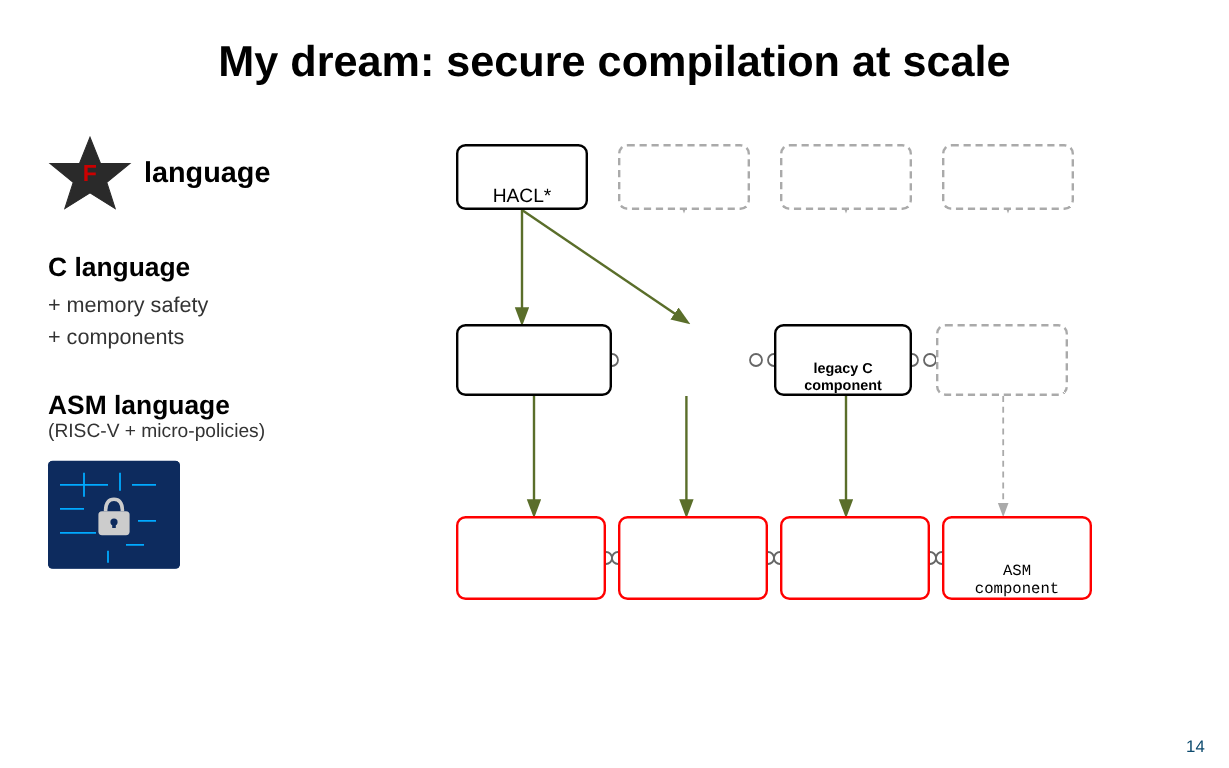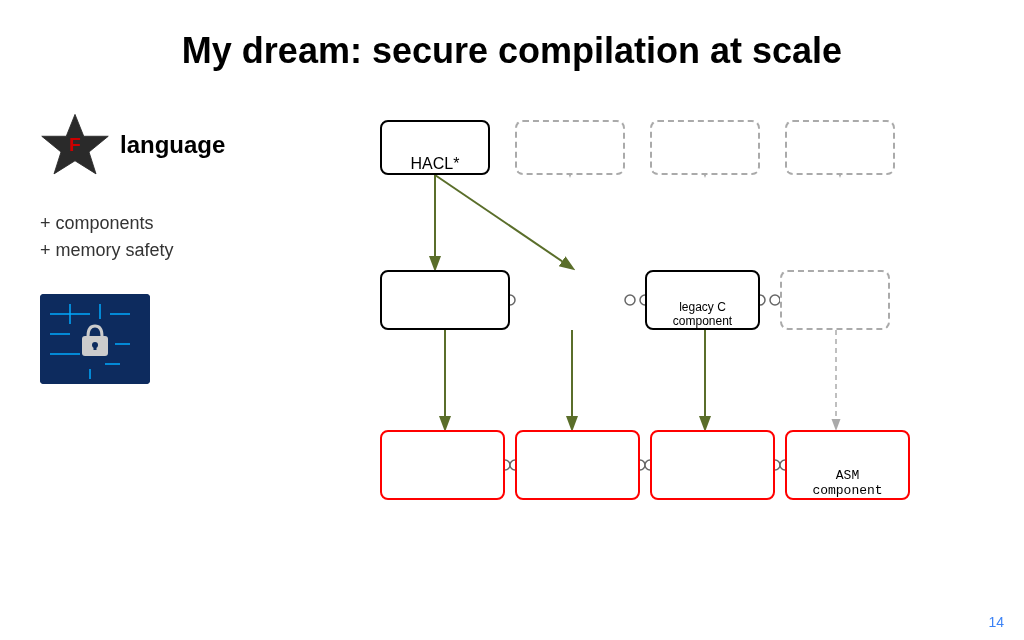--- a/index.html
+++ b/index.html
@@ -157,20 +157,21 @@
     .mem-safe-box {
       left: 155px; top: 170px;
       width: 115px; height: 60px;
       font-size: 12px;
     }
 
     .legacy-c-box {
       left: 285px; top: 170px;
       width: 115px; height: 60px;
       font-size: 12px;
+      font-weight: bold;
     }
 
     .mid-right-dashed {
       left: 420px; top: 170px;
       width: 110px; height: 60px;
     }
 
     
     .bot-1 {
       left: 20px; top: 330px;
@@ -191,21 +192,21 @@
       left: 425px; top: 330px;
       width: 125px; height: 70px;
       font-size: 13px;
     }
 
     .page-num {
       position: absolute;
       bottom: 10px;
       right: 20px;
       font-size: 14px;
-      color: #3b82f6;
+      color: #0c4a6e;
     }
 
     svg.arrows {
       position: absolute;
       top: 0; left: 0;
       width: 100%;
       height: 100%;
       pointer-events: none;
     }
   </style>
@@ -222,24 +223,29 @@
       <svg class="star-icon" viewBox="0 0 80 80">
 
         <polygon points="40,5 50,30 78,30 56,48 64,73 40,58 16,73 24,48 2,30 30,30" fill="#2a2a2a" stroke="#2a2a2a" stroke-width="1"></polygon>
 
         <text x="33" y="47" font-size="22" font-weight="bold" fill="#cc0000" font-family="Arial">F</text>
       </svg>
       <span class="language-label">language</span>
     </div>
 
     <div class="c-language-block">
+      <div class="c-language-title">C language</div>
+      <div class="c-language-sub">+ memory safety</div>
       <div class="c-language-sub">+ components</div>
-      <div class="c-language-sub">+ memory safety</div>
-    </div>
-
+    </div>
+
+    <div class="asm-language-block">
+      <div class="asm-language-title">ASM language</div>
+      <div class="asm-language-sub">(RISC-V + micro-policies)</div>
+    </div>
 
     <div class="chip-image">
       <svg viewBox="0 0 110 90" width="110" height="90">
         <rect width="110" height="90" fill="#0d2b5e"></rect>
 
         <line x1="10" y1="20" x2="50" y2="20" stroke="#00aaff" stroke-width="1.5"></line>
         <line x1="10" y1="40" x2="30" y2="40" stroke="#00aaff" stroke-width="1.5"></line>
         <line x1="10" y1="60" x2="40" y2="60" stroke="#00aaff" stroke-width="1.5"></line>
         <line x1="90" y1="20" x2="70" y2="20" stroke="#00aaff" stroke-width="1.5"></line>
         <line x1="90" y1="50" x2="75" y2="50" stroke="#00aaff" stroke-width="1.5"></line>

